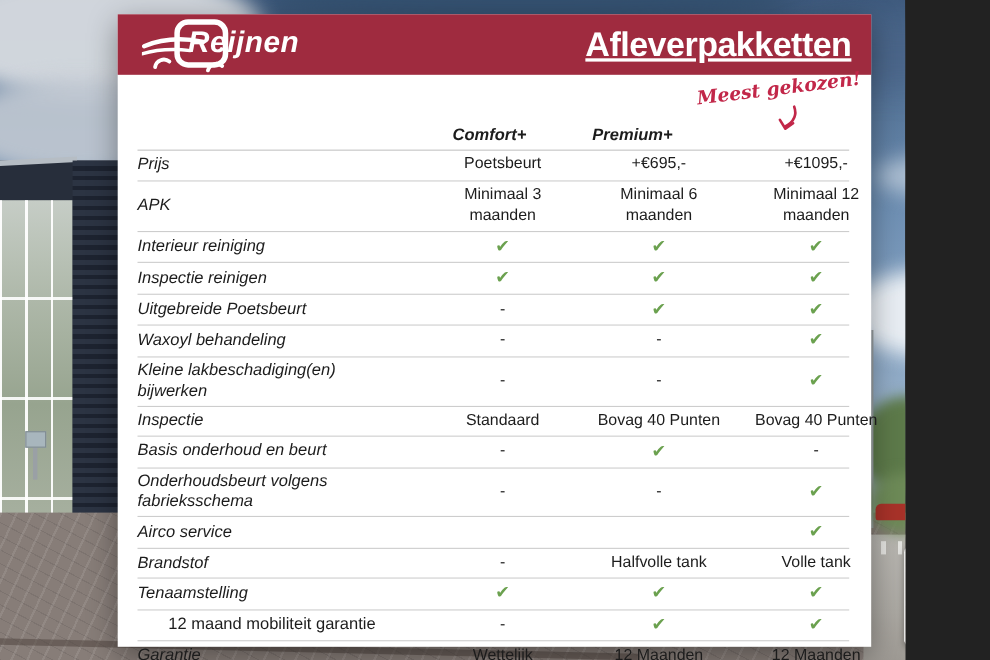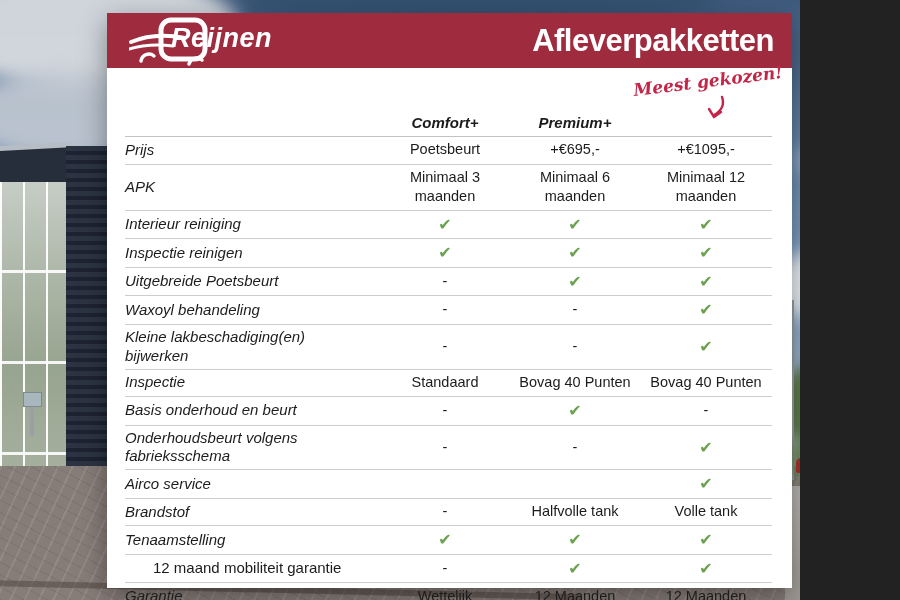--- a/index.html
+++ b/index.html
@@ -1,17 +1,17 @@
 <!DOCTYPE html>
 <html><head>
 <meta charset="utf-8">
 <style>
   html,body{margin:0;padding:0;background:#222;}
   #stage{position:relative;width:800px;height:600px;overflow:hidden;
-         font-family:"Liberation Sans","DejaVu Sans",sans-serif;}
+         font-family:"Liberation Sans","DejaVu Sans",sans-serif;padding-left:23px;}
 
   
   .abs{position:absolute;}
   .sky{inset:0;background:linear-gradient(180deg,#3f5b7e 0%,#547397 14%,#6f90b4 32%,
        #86a4c4 50%,#9bb3ca 64%,#a7b6c3 76%,#a3aeb5 86%,#9aa3a8 100%);}
   .cloud{border-radius:50%;filter:blur(9px);}
   .c1{left:-60px;top:-30px;width:300px;height:120px;background:#d8dce1;opacity:.95;}
   .c2{left:-40px;top:70px;width:220px;height:90px;background:#c3cad3;opacity:.9;}
   .c3{left:240px;top:-40px;width:480px;height:70px;background:#33506f;opacity:.85;filter:blur(12px);}
   .c4{left:770px;top:245px;width:160px;height:80px;background:#eef2f6;opacity:.95;}
@@ -62,32 +62,32 @@
 
   
   .card{left:107px;top:13px;width:685px;height:575px;background:#ffffff;
         box-shadow:0 8px 26px rgba(0,0,0,.38);}
   .band{position:absolute;left:0;top:0;width:100%;height:55px;background:#9f2b3f;}
   .logo{position:absolute;left:22px;top:2px;width:180px;height:52px;}
   .logo svg{position:absolute;left:0;top:0;}
   .logo .brandname{position:absolute;left:42px;top:8px;color:#fff;font-size:27px;
         font-weight:bold;font-style:italic;letter-spacing:.5px;}
   .title{position:absolute;right:18px;top:0;height:55px;line-height:55px;color:#fff;
-        font-size:31px;font-weight:bold;letter-spacing:-.5px;}
+        font-size:31px;font-weight:bold;letter-spacing:-.5px;text-decoration:underline;}
 
   .annotation{position:absolute;left:516px;top:58px;width:170px;text-align:center;
         color:#c22749;font-size:17px;font-style:italic;font-weight:bold;
         transform:rotate(-7deg);font-family:"DejaVu Serif",cursive;}
   .anno-arrow{position:absolute;left:590px;top:82px;}
 
   
   .table{position:absolute;left:18px;top:96px;width:647px;color:#1c1c1c;}
   .t-head,.t-row{display:grid;grid-template-columns:255px 130px 130px 132px;align-items:center;}
   .t-head{min-height:27px;border-bottom:1px solid #c3c3c3;}
-  .t-row{min-height:26.5px;border-bottom:1px solid #cdcdcd;}
+  .t-row{min-height:26.5px;border-bottom:1px solid #cdcdcd;gap:12px;}
   .t-row:last-child{border-bottom:none;}
   .t-colhead{text-align:center;font-weight:bold;font-style:italic;font-size:15px;padding:2px 6px;}
   .t-label{font-style:italic;font-size:15px;padding:3px 8px 3px 0;line-height:1.25;}
   .t-row.plain .t-label{font-style:normal;margin-left:28px;}
   .t-val{text-align:center;font-size:14.5px;padding:3px 6px;line-height:1.35;}
   .t-val.check{color:#6ba14f;font-size:16px;font-weight:bold;font-style:italic;}
 
   
   .bovag{left:822px;top:497px;width:66px;height:90px;background:#fff;border-radius:5px;
         padding:3px;box-sizing:border-box;box-shadow:0 2px 6px rgba(0,0,0,.35);}

